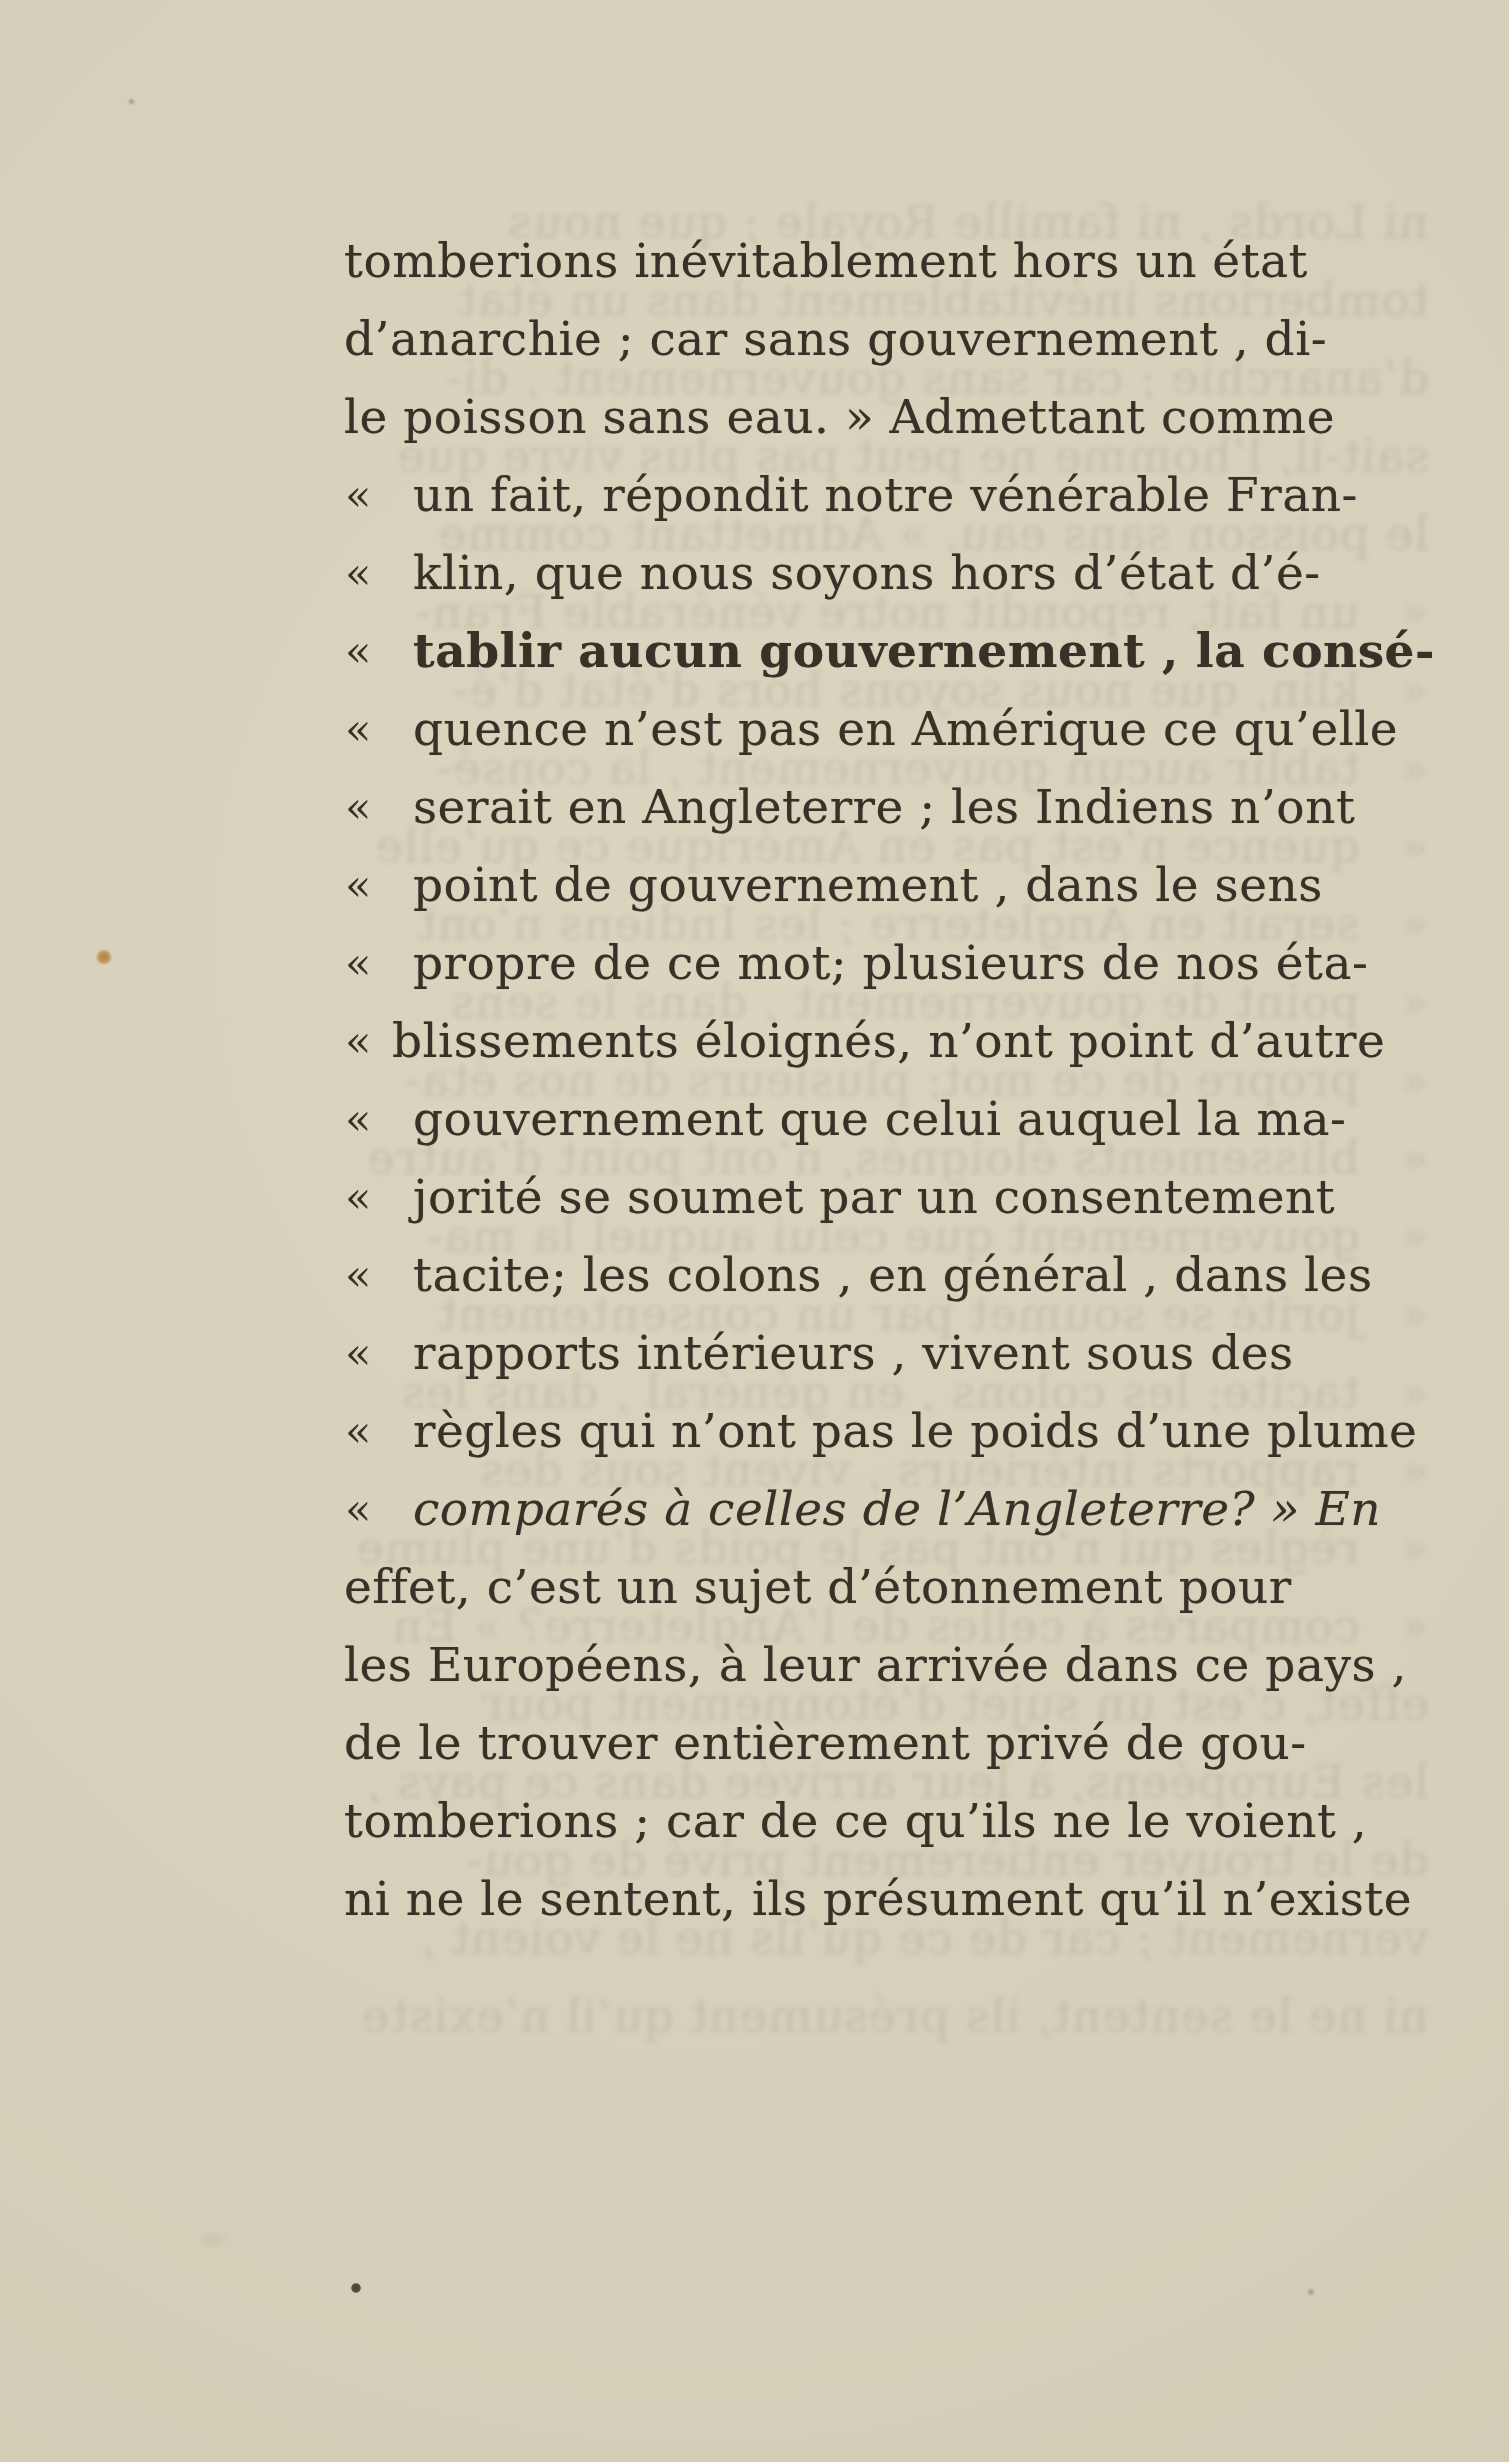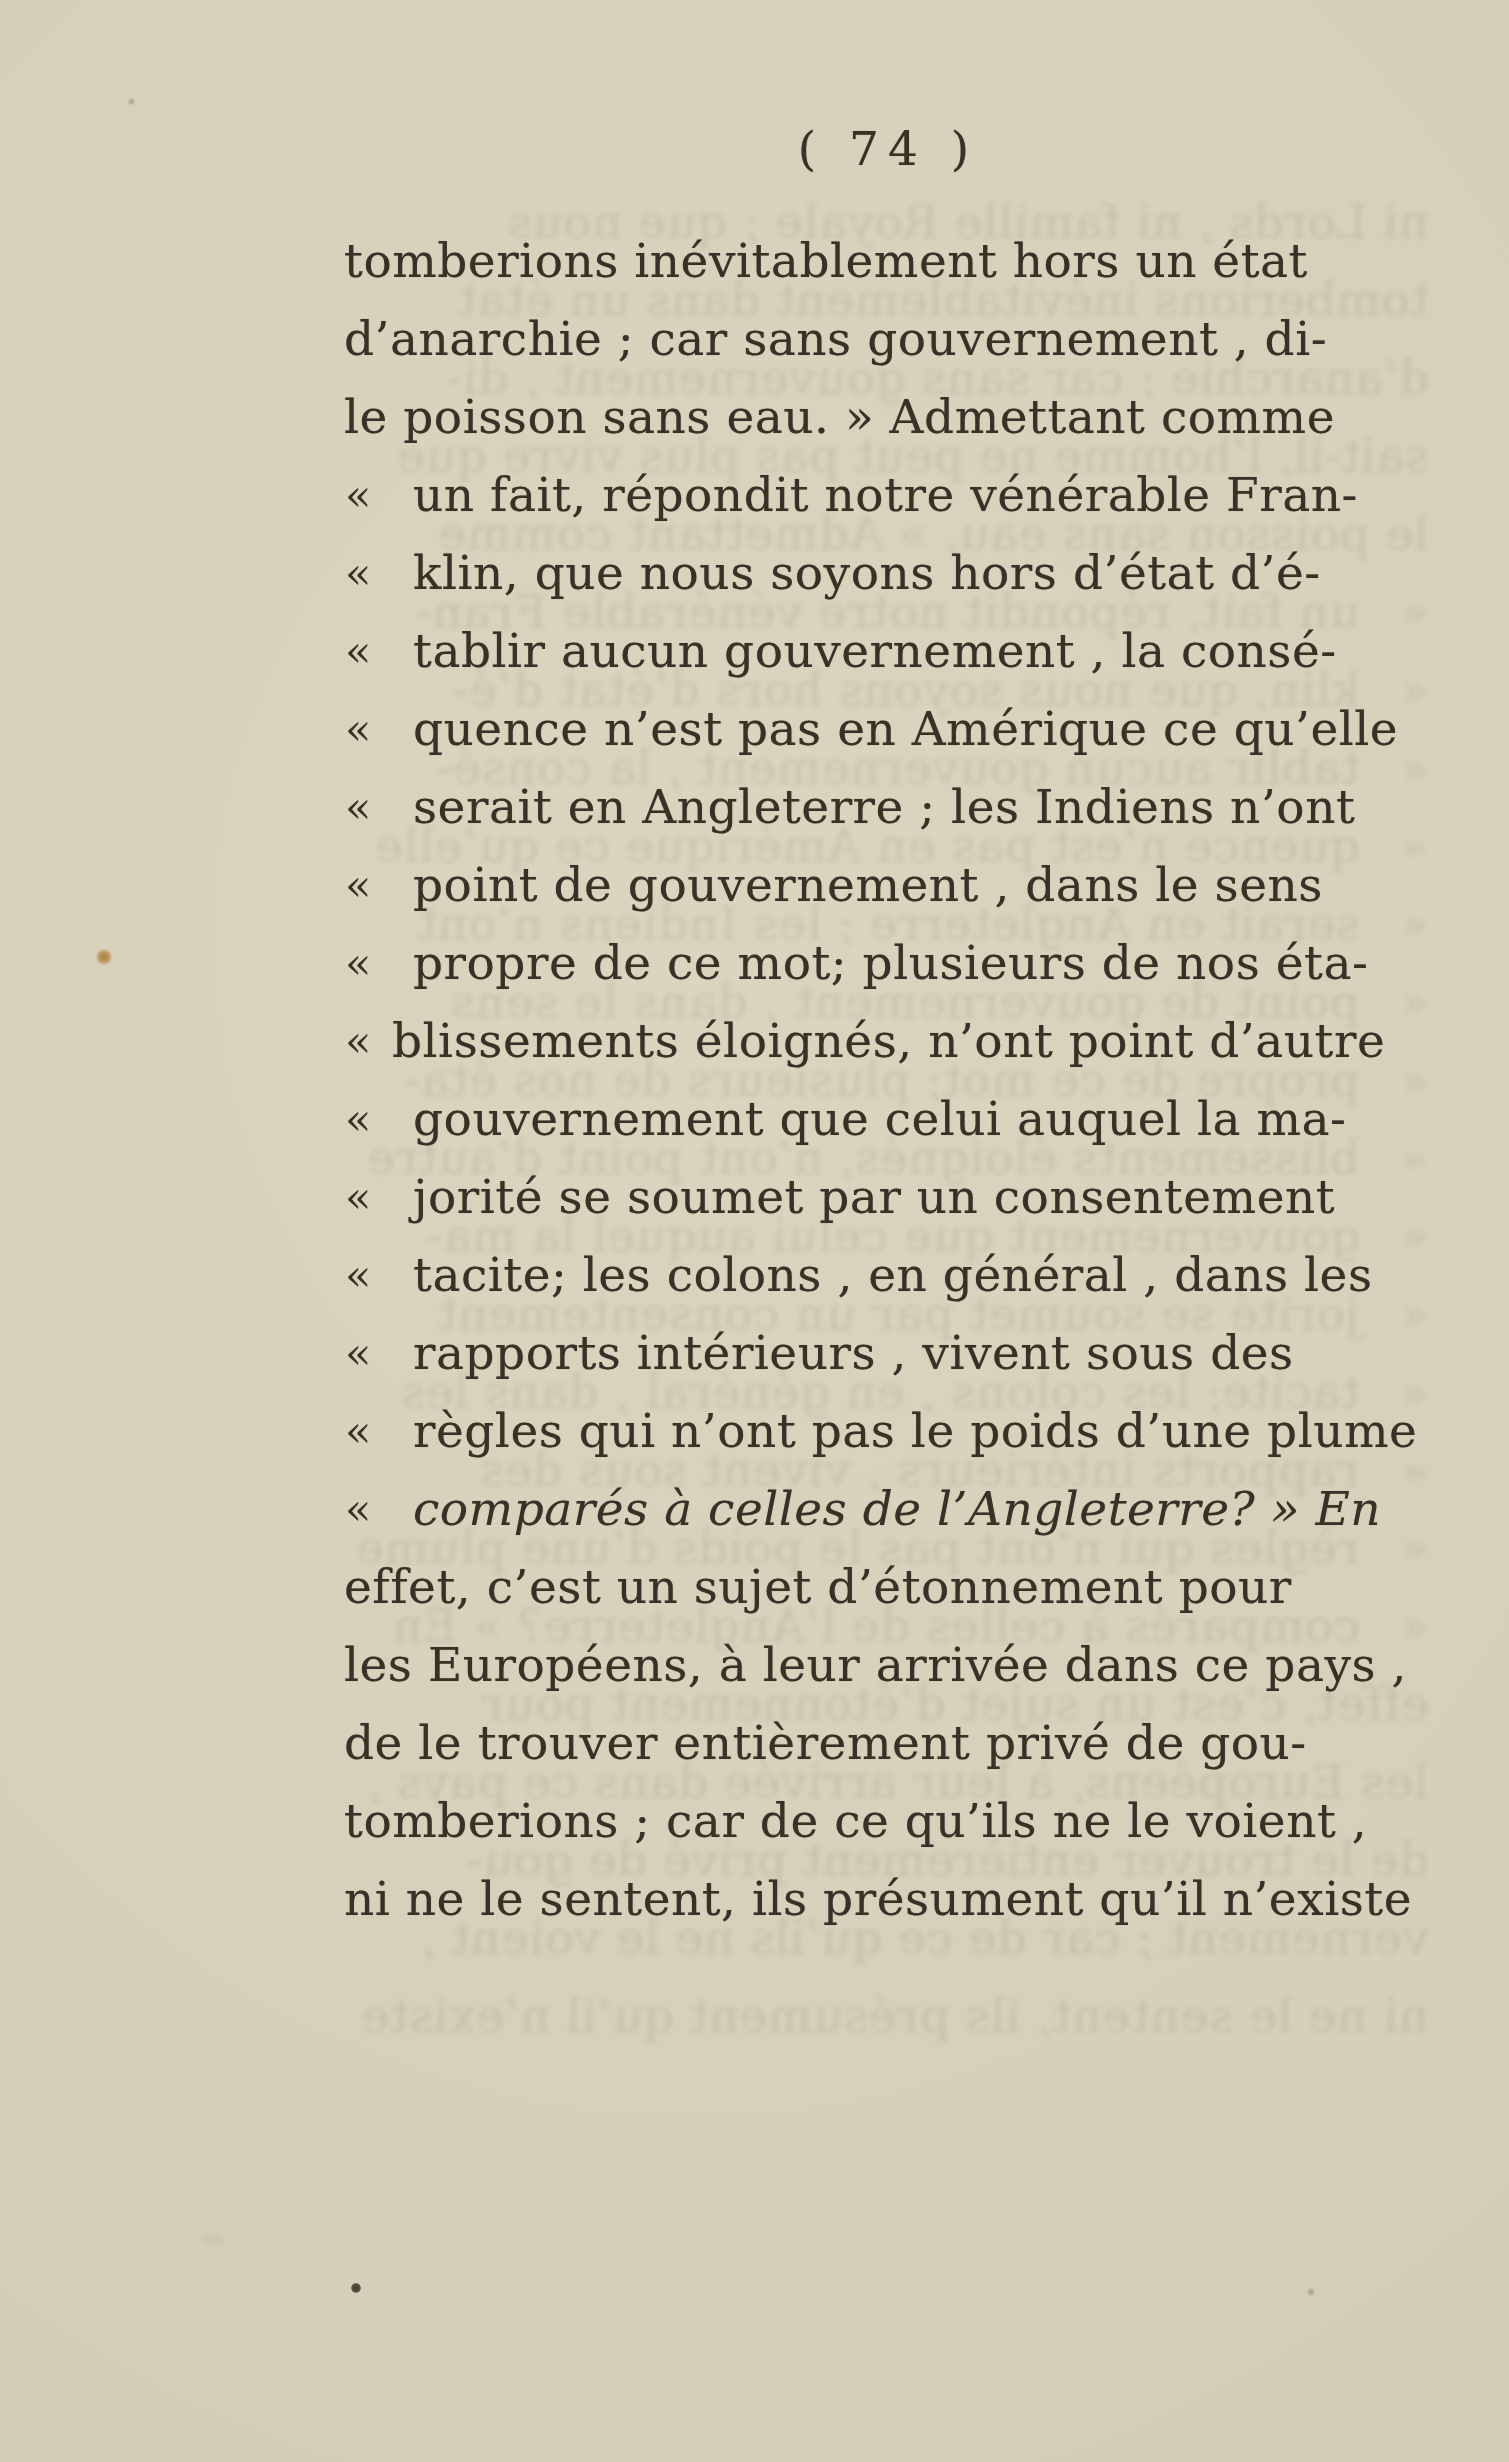--- a/index.html
+++ b/index.html
@@ -97,21 +97,20 @@
 <body>
 
 <div class="page">
 
   <div class="stain fox"></div>
   <div class="stain inkdot"></div>
   <div class="stain speck1"></div>
   <div class="stain speck2"></div>
   <div class="stain smudge"></div>
 
-  <div class="page-number">( 74 )</div>
 
   <div class="ghost">
       <div class="line">
       <span class="qmark"></span>
       <span class="ltext" style="word-spacing: 0px;">ni Lords , ni famille Royale ; que nous</span>
     </div>
       <div class="line">
       <span class="qmark"></span>
       <span class="ltext" style="word-spacing: 0px;">tomberions inévitablement dans un état</span>
     </div>
@@ -220,21 +219,21 @@
       <div class="line quoted">
       <span class="qmark">«</span>
       <span class="ltext" style="word-spacing: 0px;">un fait, répondit notre vénérable Fran-</span>
     </div>
       <div class="line quoted">
       <span class="qmark">«</span>
       <span class="ltext" style="word-spacing: 0px;">klin, que nous soyons hors d’état d’é-</span>
     </div>
       <div class="line quoted">
       <span class="qmark">«</span>
-      <span class="ltext" style="word-spacing: 0px;">tablir aucun gouvernement , la consé-</span>
+      <span class="ltext" style="word-spacing: 0px; font-weight: bold;">tablir aucun gouvernement , la consé-</span>
     </div>
       <div class="line quoted">
       <span class="qmark">«</span>
       <span class="ltext" style="word-spacing: 0px;">quence n’est pas en Amérique ce qu’elle</span>
     </div>
       <div class="line quoted">
       <span class="qmark">«</span>
       <span class="ltext" style="word-spacing: 0px;">serait en Angleterre ; les Indiens n’ont</span>
     </div>
       <div class="line quoted">

